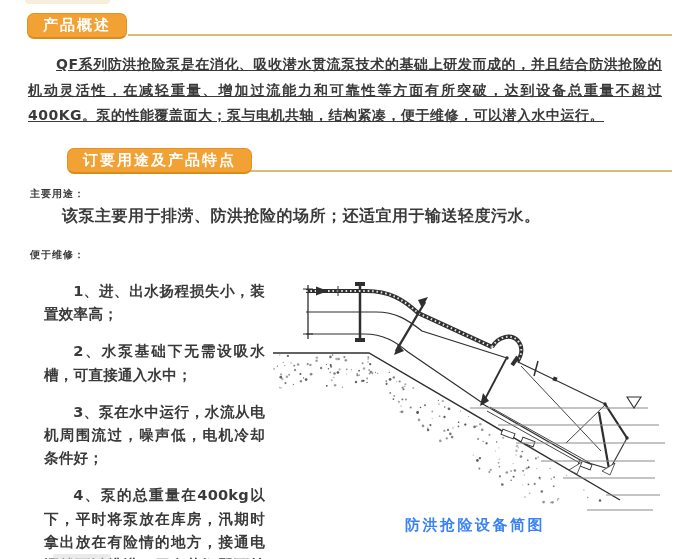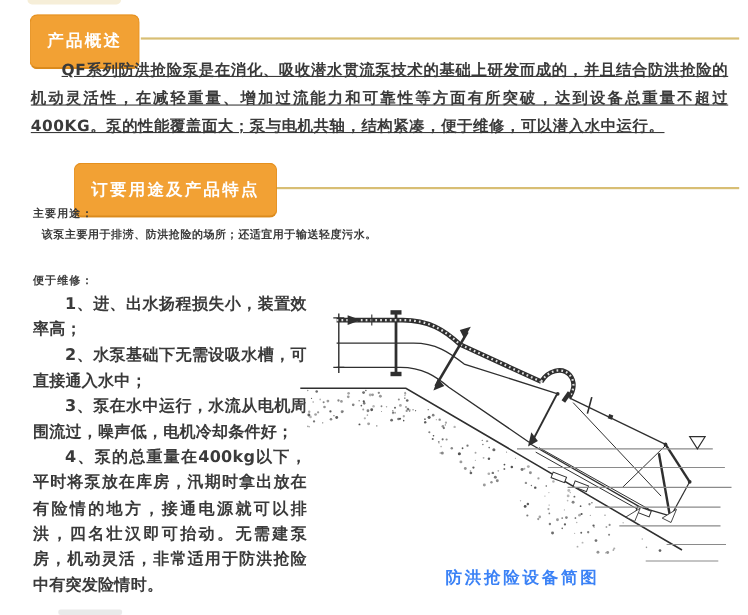--- a/index.html
+++ b/index.html
@@ -9,40 +9,40 @@
     color:#3a3a3a;font-weight:bold;
   }
   
   .remnant-top{position:absolute;left:25px;top:0;width:85px;height:4px;background:#f6eed8;border-radius:0 0 4px 4px;}
   .remnant-bottom{position:absolute;left:53px;top:554px;width:58px;height:5px;background:#d9d9d9;opacity:.55;border-radius:2px;}
   
   .rule{position:absolute;height:2px;background:#d8be74;}
   .rule-1{left:128px;top:34px;width:544px;}
   .rule-2{left:183px;top:170px;width:489px;}
   .badge{
-    position:absolute;height:23px;line-height:23px;padding:12px 15px;border-radius:7px;
+    position:absolute;height:23px;line-height:23px;padding:0 15px;border-radius:7px;
     background:#f2a134;border:1px solid #e5901f;border-bottom:2px solid #db8a1c;
     color:#ffffff;font-size:15px;letter-spacing:2px;white-space:nowrap;
   }
   .badge-1{left:27px;top:13px;}
   .badge-2{left:27px;top:148px;margin-left:40px;}
   .para{
     position:absolute;font-size:14px;line-height:25.5px;text-align:justify;
     text-indent:2em;letter-spacing:.5px;text-decoration:underline;
   }
   .para-overview{left:28px;top:52px;width:634px;}
   .heading{position:absolute;font-size:10px;letter-spacing:1px;white-space:nowrap;}
   .h-uses{left:30px;top:187px;}
-  .uses-body{left:18px;top:206px;width:640px;font-size:10px;text-indent:2em;position:absolute;letter-spacing:.5px;}
+  .uses-body{left:30px;top:206px;width:640px;font-size:16px;text-indent:2em;position:absolute;letter-spacing:.5px;}
   .h-features{left:30px;top:248px;}
   .features{
     position:absolute;left:30px;top:265px;width:249px;
     font-size:14.6px;line-height:23.2px;text-align:justify;letter-spacing:.2px;
   }
-  .features p{margin:0;text-indent:2em;}
+  .features p{margin:14px;text-indent:2em;}
   
   .diagram{position:absolute;left:270px;top:255px;width:410px;height:280px;}
   .diagram svg{position:absolute;left:0;top:0;}
   .diagram-caption{
     position:absolute;left:0;top:251px;width:100%;text-align:center;
     font-size:15px;color:#3b82f6;letter-spacing:2.5px;white-space:nowrap;margin-top:10px;
   }
   .sline{stroke:#2f2f2f;fill:none;}
   .wline{stroke:#8a8a8a;stroke-width:1.1;fill:none;}
 </style>

